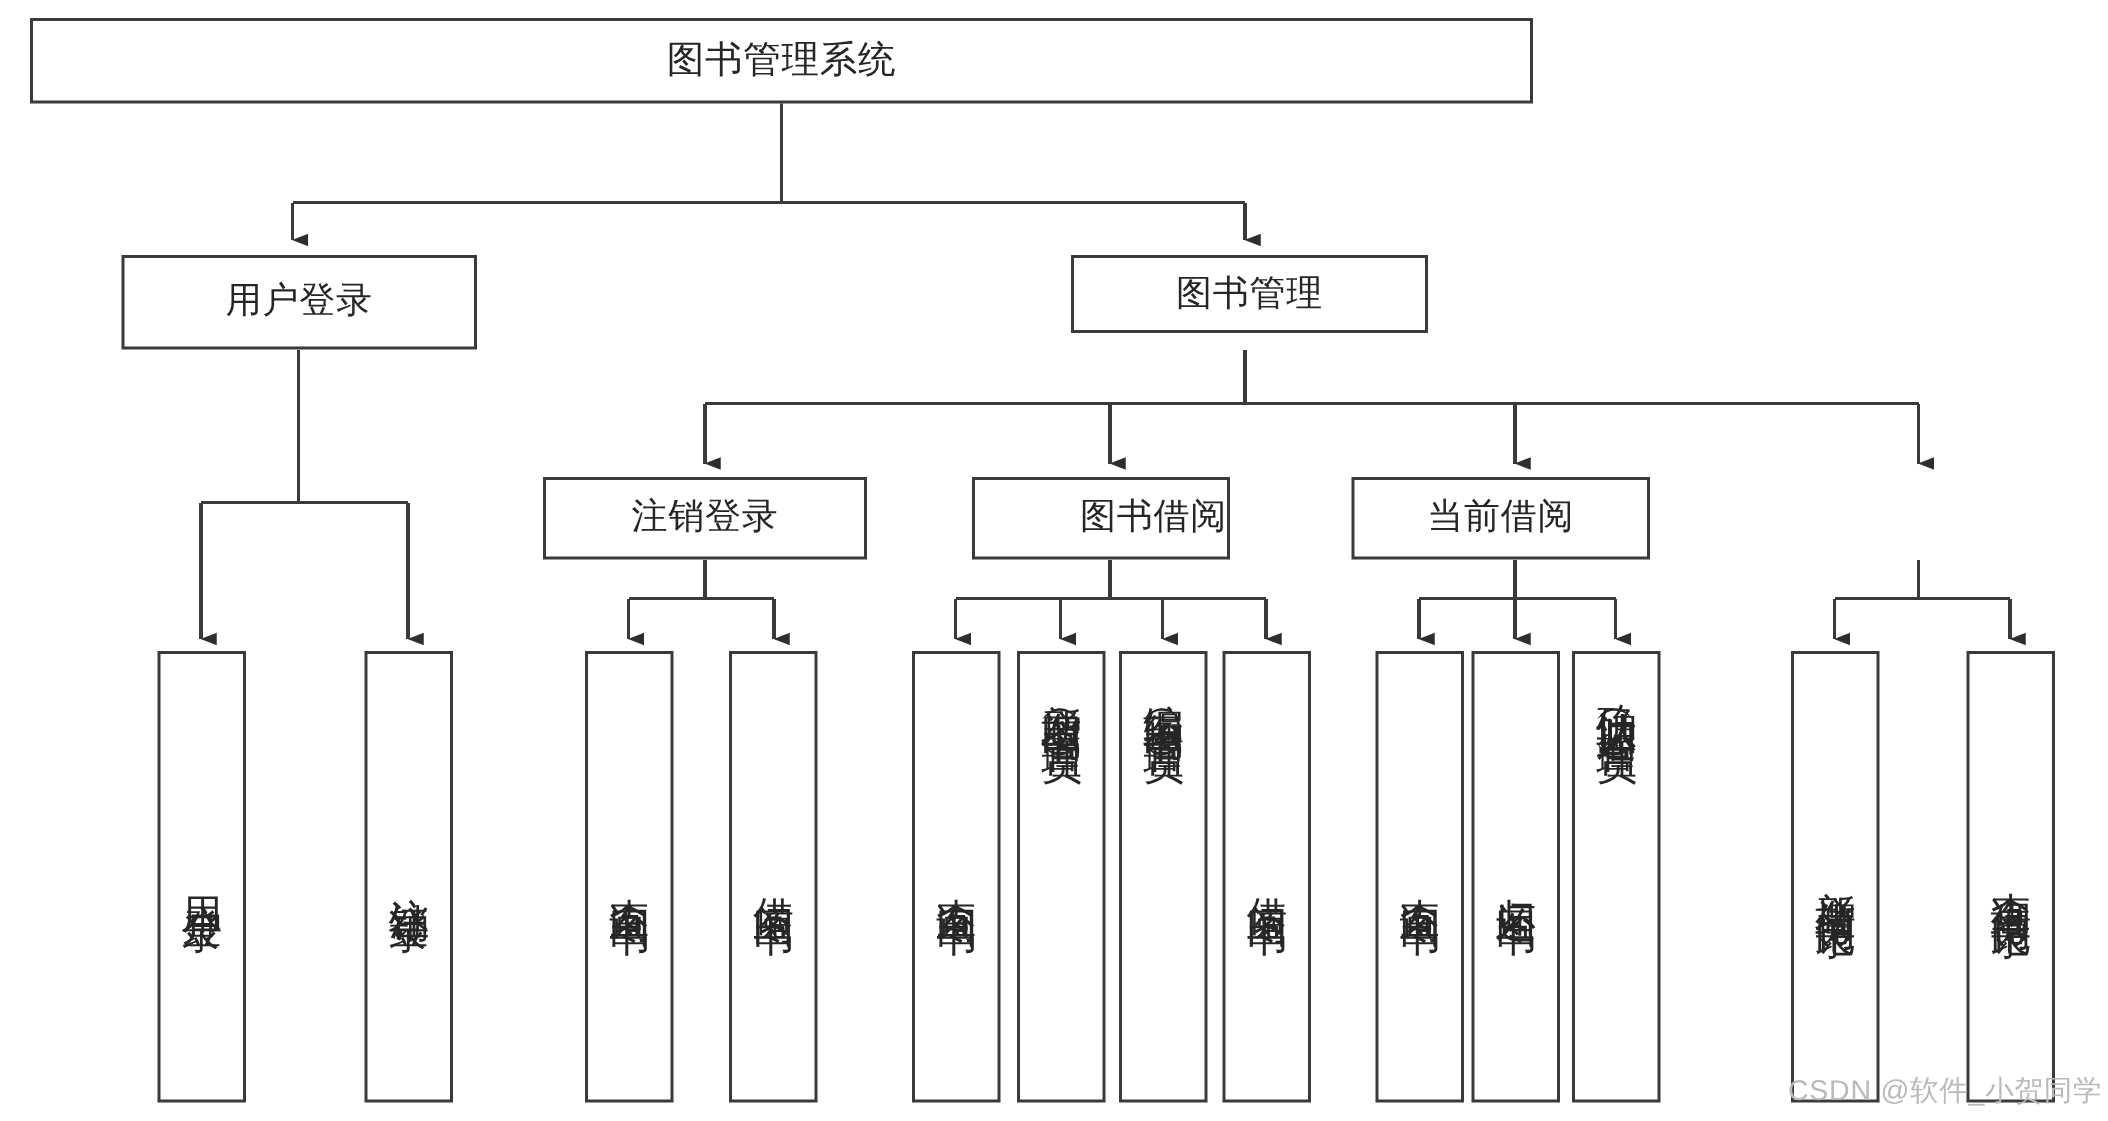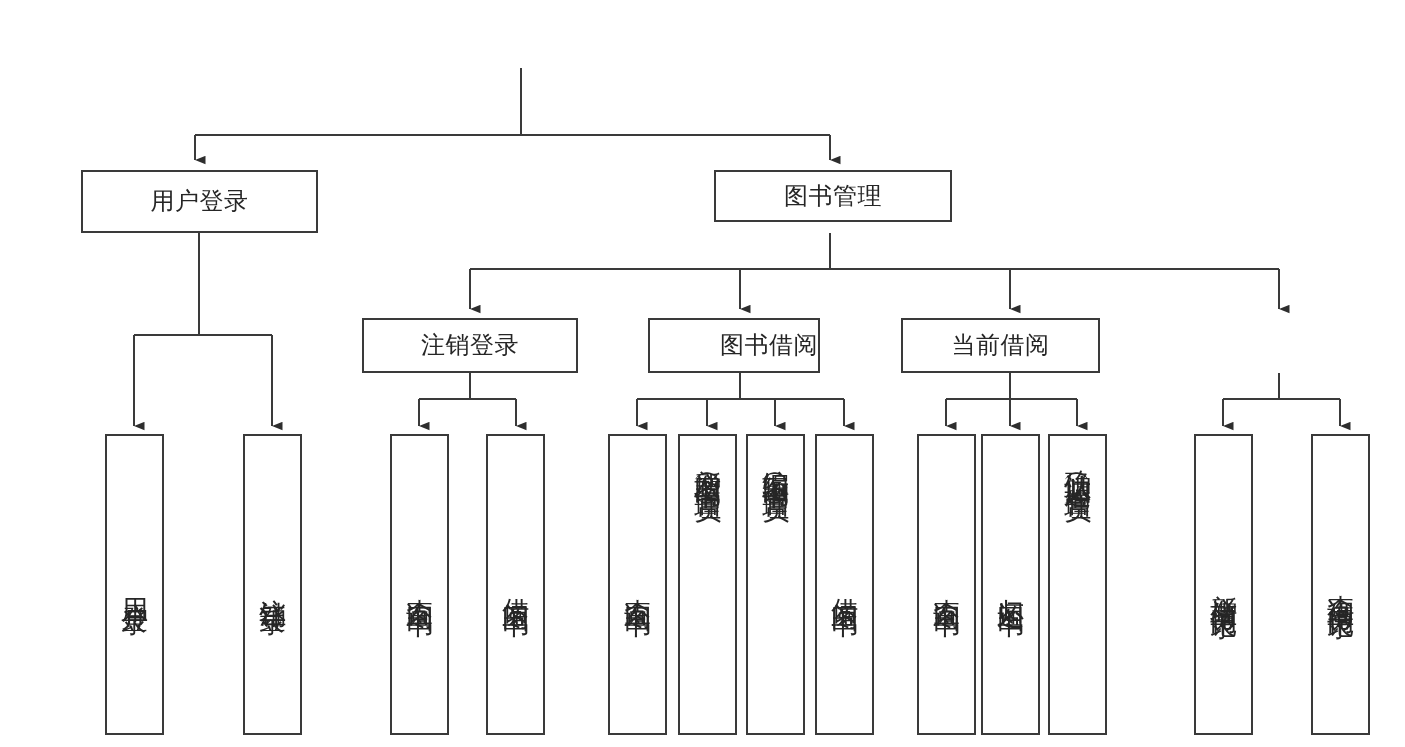--- a/index.html
+++ b/index.html
@@ -103,20 +103,23 @@
       <path d="M1010,399 L1010,426" marker-end="url(#arw)"></path>
       <path d="M1077,399 L1077,426" marker-end="url(#arw)"></path>
 
       <path d="M1279,373 L1279,399"></path>
       <path d="M1223,399 L1340,399"></path>
       <path d="M1223,399 L1223,426" marker-end="url(#arw)"></path>
       <path d="M1340,399 L1340,426" marker-end="url(#arw)"></path>
     </g>
   </svg>
 
+  <div class="node horiz title" style="left:20px;top:12px;width:1002px;height:57px;">
+    <span class="lbl">图书管理系统</span>
+  </div>
 
   <div class="node horiz" style="left:81px;top:170px;width:237px;height:63px;">
     <span class="lbl">用户登录</span>
   </div>
 
   <div class="node horiz" style="left:714px;top:170px;width:238px;height:52px;">
     <span class="lbl">图书管理</span>
   </div>
 
   <div class="node horiz" style="left:362px;top:318px;width:216px;height:55px;">
@@ -177,14 +180,15 @@
   </div>
 
   <div class="node vert mid" style="left:1194px;top:434px;width:59px;height:301px;">
     <span class="lbl">新增借阅记录</span>
   </div>
 
   <div class="node vert mid" style="left:1311px;top:434px;width:59px;height:301px;">
     <span class="lbl">查询借阅记录</span>
   </div>
 
+  <div class="watermark" style="left:1192px;top:714px;">CSDN @软件_小贺同学</div>
 
 </div>
 
 </body></html>

